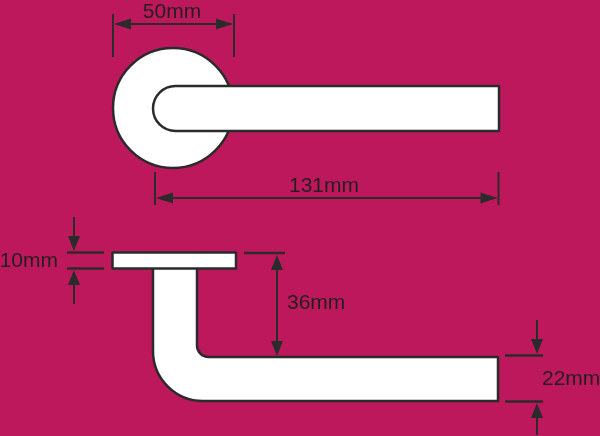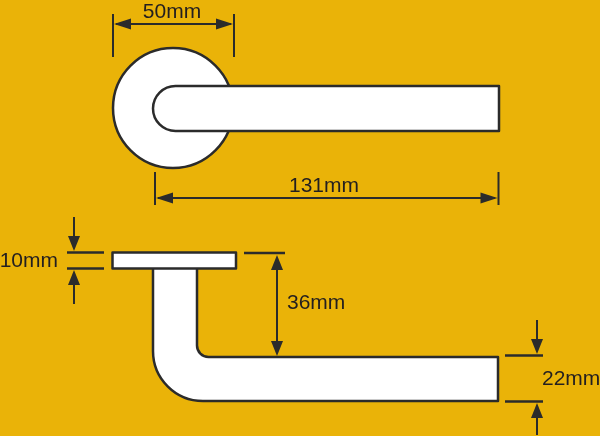--- a/index.html
+++ b/index.html
@@ -4,21 +4,21 @@
 <style>
   html, body {
     margin: 0;
     padding: 0;
     background: #ffffff;
   }
   #stage {
     position: relative;
     width: 600px;
     height: 436px;
-    background: #eab308;
+    background: #be185d;
     overflow: hidden;
     font-family: "Liberation Sans", sans-serif;
   }
   svg { display: block; }
   .outline {
     fill: #ffffff;
     stroke: #2b2b2b;
     stroke-width: 2.5;
     stroke-linejoin: round;
   }

